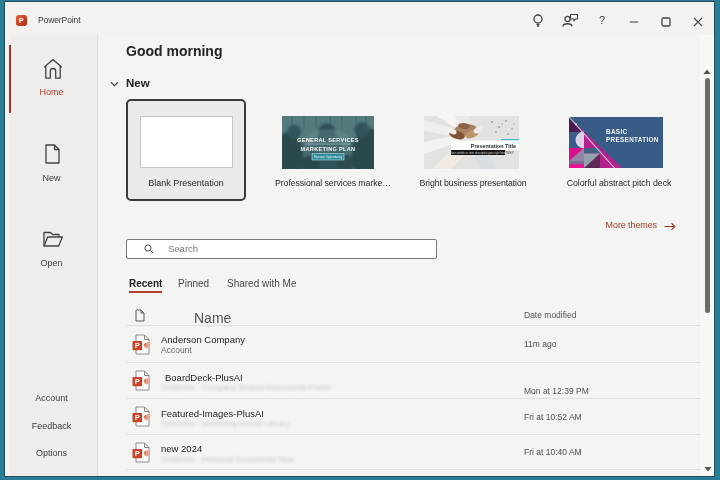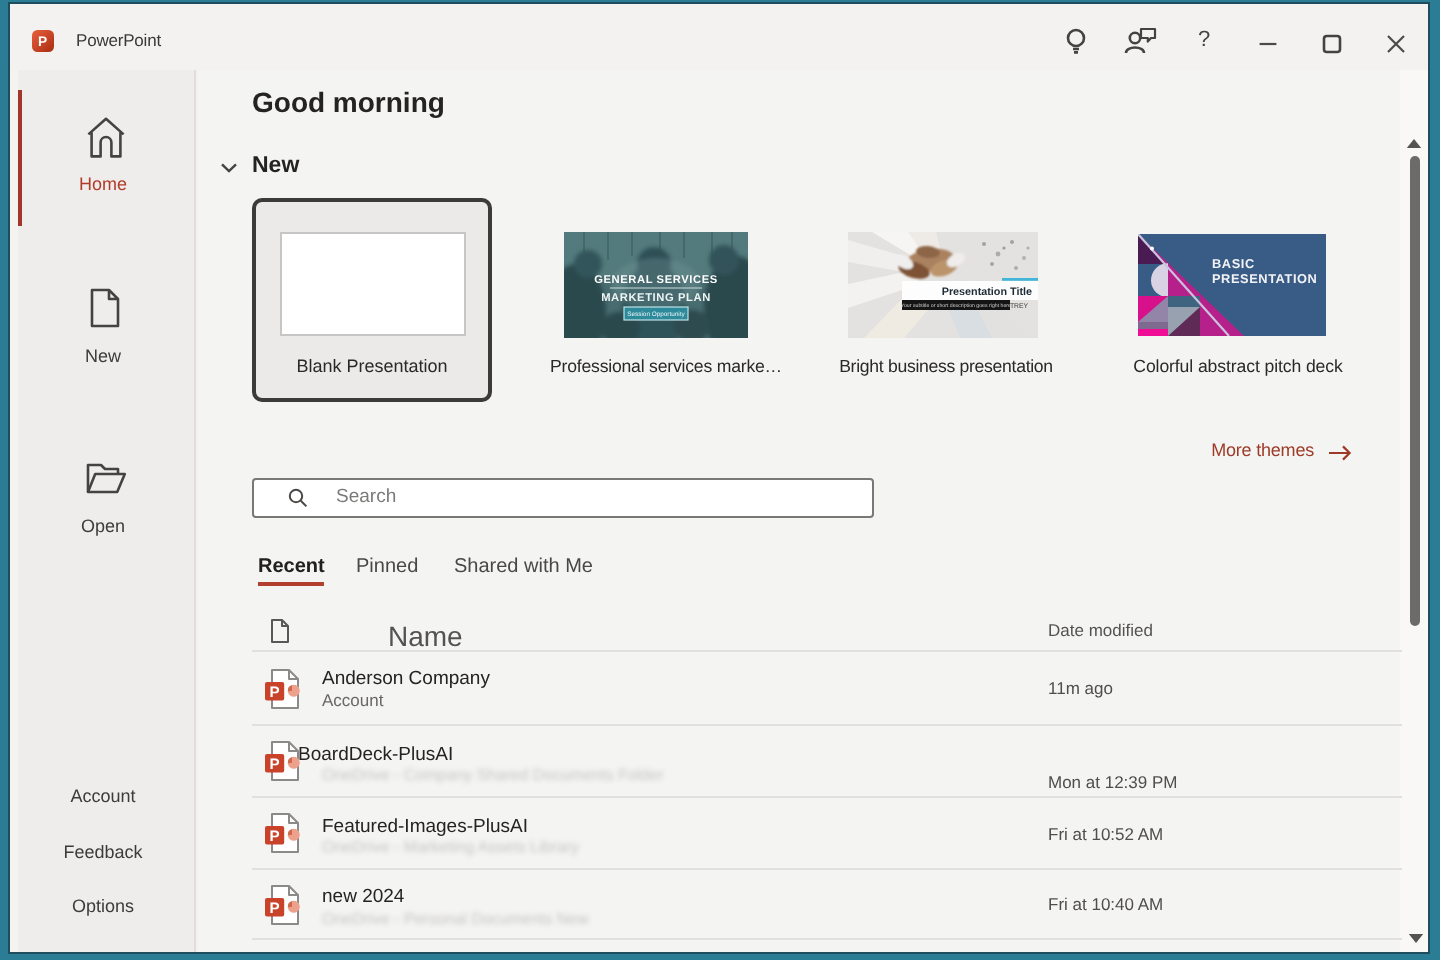--- a/index.html
+++ b/index.html
@@ -224,21 +224,21 @@
   <div class="abs" style="left:519px;top:336.5px;font-size:8.5px;color:#504e4b;">11m ago</div>
 
   <svg class="abs" style="left:127px;top:368px" width="18" height="21" viewBox="0 0 18 21">
     <path d="M4 1 H12.5 L17 5.5 V20 H4 Z" fill="#fff" stroke="#8c8a88" stroke-width="1" stroke-linejoin="round"></path>
     <path d="M12.5 1 V5.5 H17" fill="none" stroke="#8c8a88" stroke-width="1" stroke-linejoin="round"></path>
     <path d="M14 8.5 A3 3 0 1 1 11.9 11.6 Z" fill="#eda18d"></path>
     <path d="M14 8.5 L14 11.5 L11.9 11.6 A3 3 0 0 1 14 8.5 Z" fill="#cf6b4f"></path>
     <rect x="0.5" y="7" width="9.6" height="9.2" rx="1" fill="#c8432a"></rect>
     <text x="5.3" y="14.4" font-size="7.6" font-weight="bold" fill="#fff" text-anchor="middle">P</text>
   </svg>
-  <div class="abs" style="left:144px;top:369.5px;font-size:9.5px;color:#252321;">BoardDeck-PlusAI</div>
+  <div class="abs" style="left:160px;top:369.5px;font-size:9.5px;color:#252321;">BoardDeck-PlusAI</div>
   <div class="abs" style="left:156px;top:380.5px;font-size:8px;color:#c6c5c3;filter:blur(1.4px);white-space:nowrap;">OneDrive - Company Shared Documents Folder</div>
   <div class="abs" style="left:519px;top:364px;font-size:8.5px;color:#504e4b;margin-top:20px;">Mon at 12:39 PM</div>
 
   <svg class="abs" style="left:127px;top:404px" width="18" height="21" viewBox="0 0 18 21">
     <path d="M4 1 H12.5 L17 5.5 V20 H4 Z" fill="#fff" stroke="#8c8a88" stroke-width="1" stroke-linejoin="round"></path>
     <path d="M12.5 1 V5.5 H17" fill="none" stroke="#8c8a88" stroke-width="1" stroke-linejoin="round"></path>
     <path d="M14 8.5 A3 3 0 1 1 11.9 11.6 Z" fill="#eda18d"></path>
     <path d="M14 8.5 L14 11.5 L11.9 11.6 A3 3 0 0 1 14 8.5 Z" fill="#cf6b4f"></path>
     <rect x="0.5" y="7" width="9.6" height="9.2" rx="1" fill="#c8432a"></rect>
     <text x="5.3" y="14.4" font-size="7.6" font-weight="bold" fill="#fff" text-anchor="middle">P</text>

